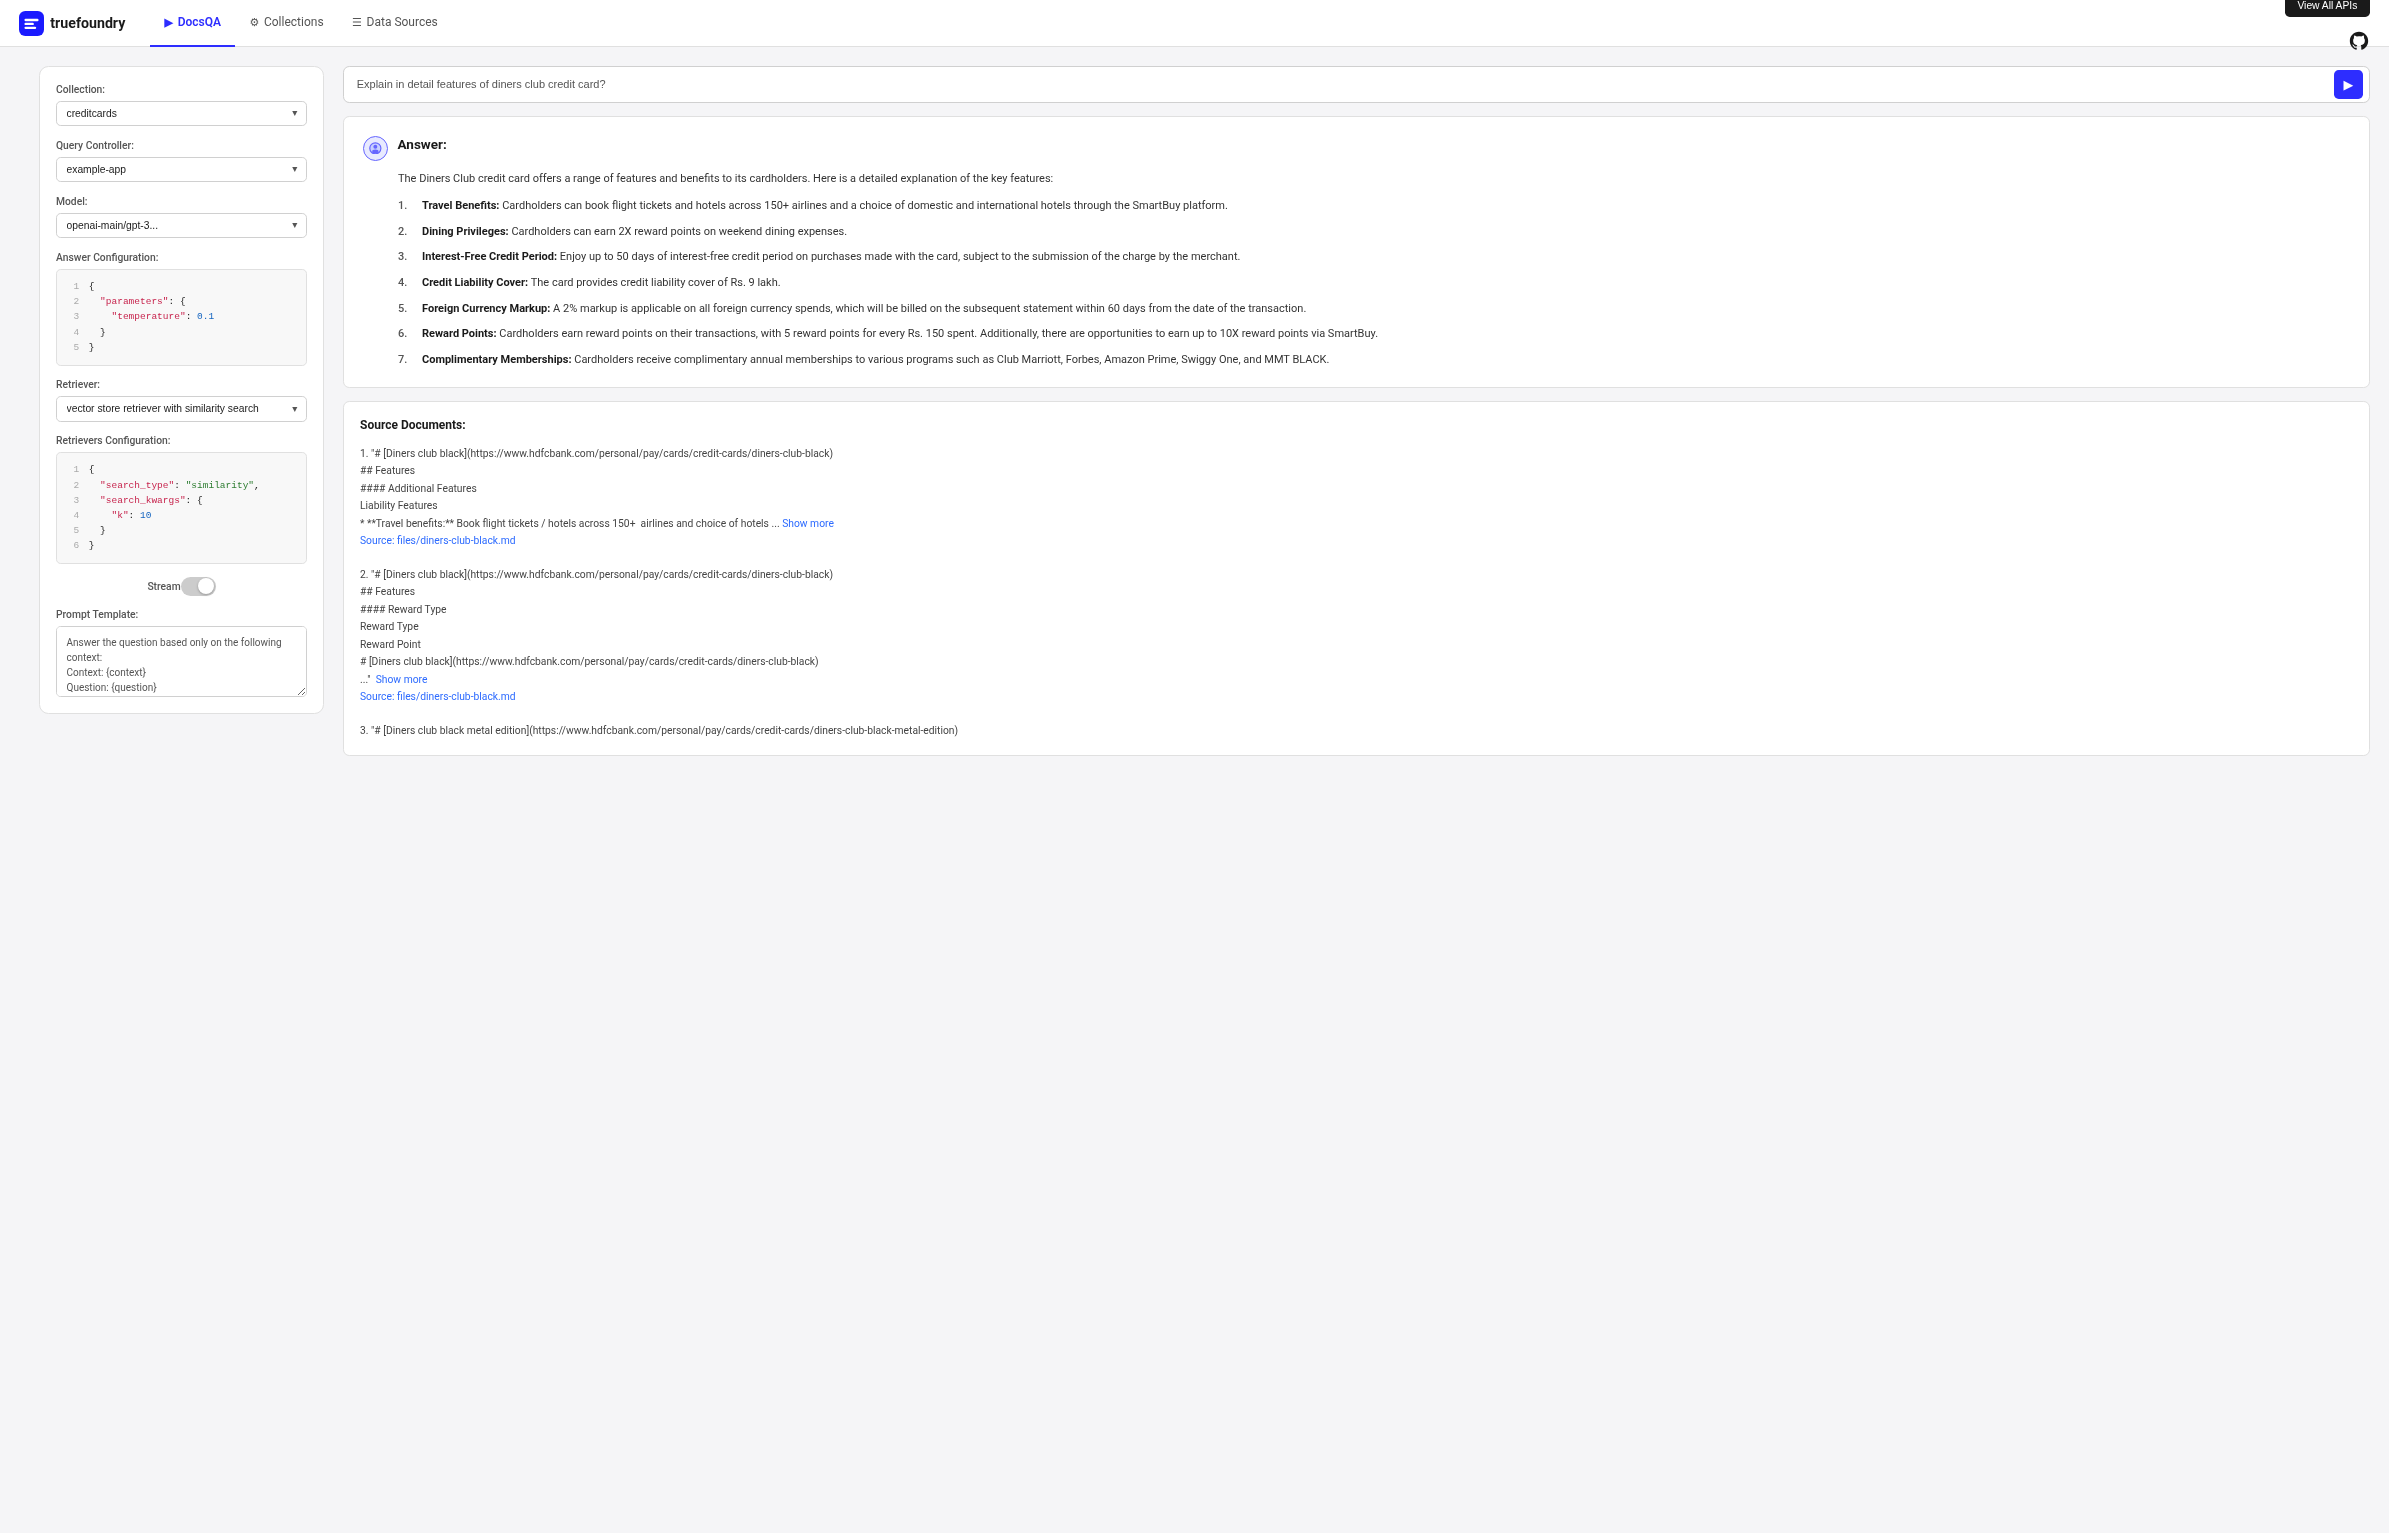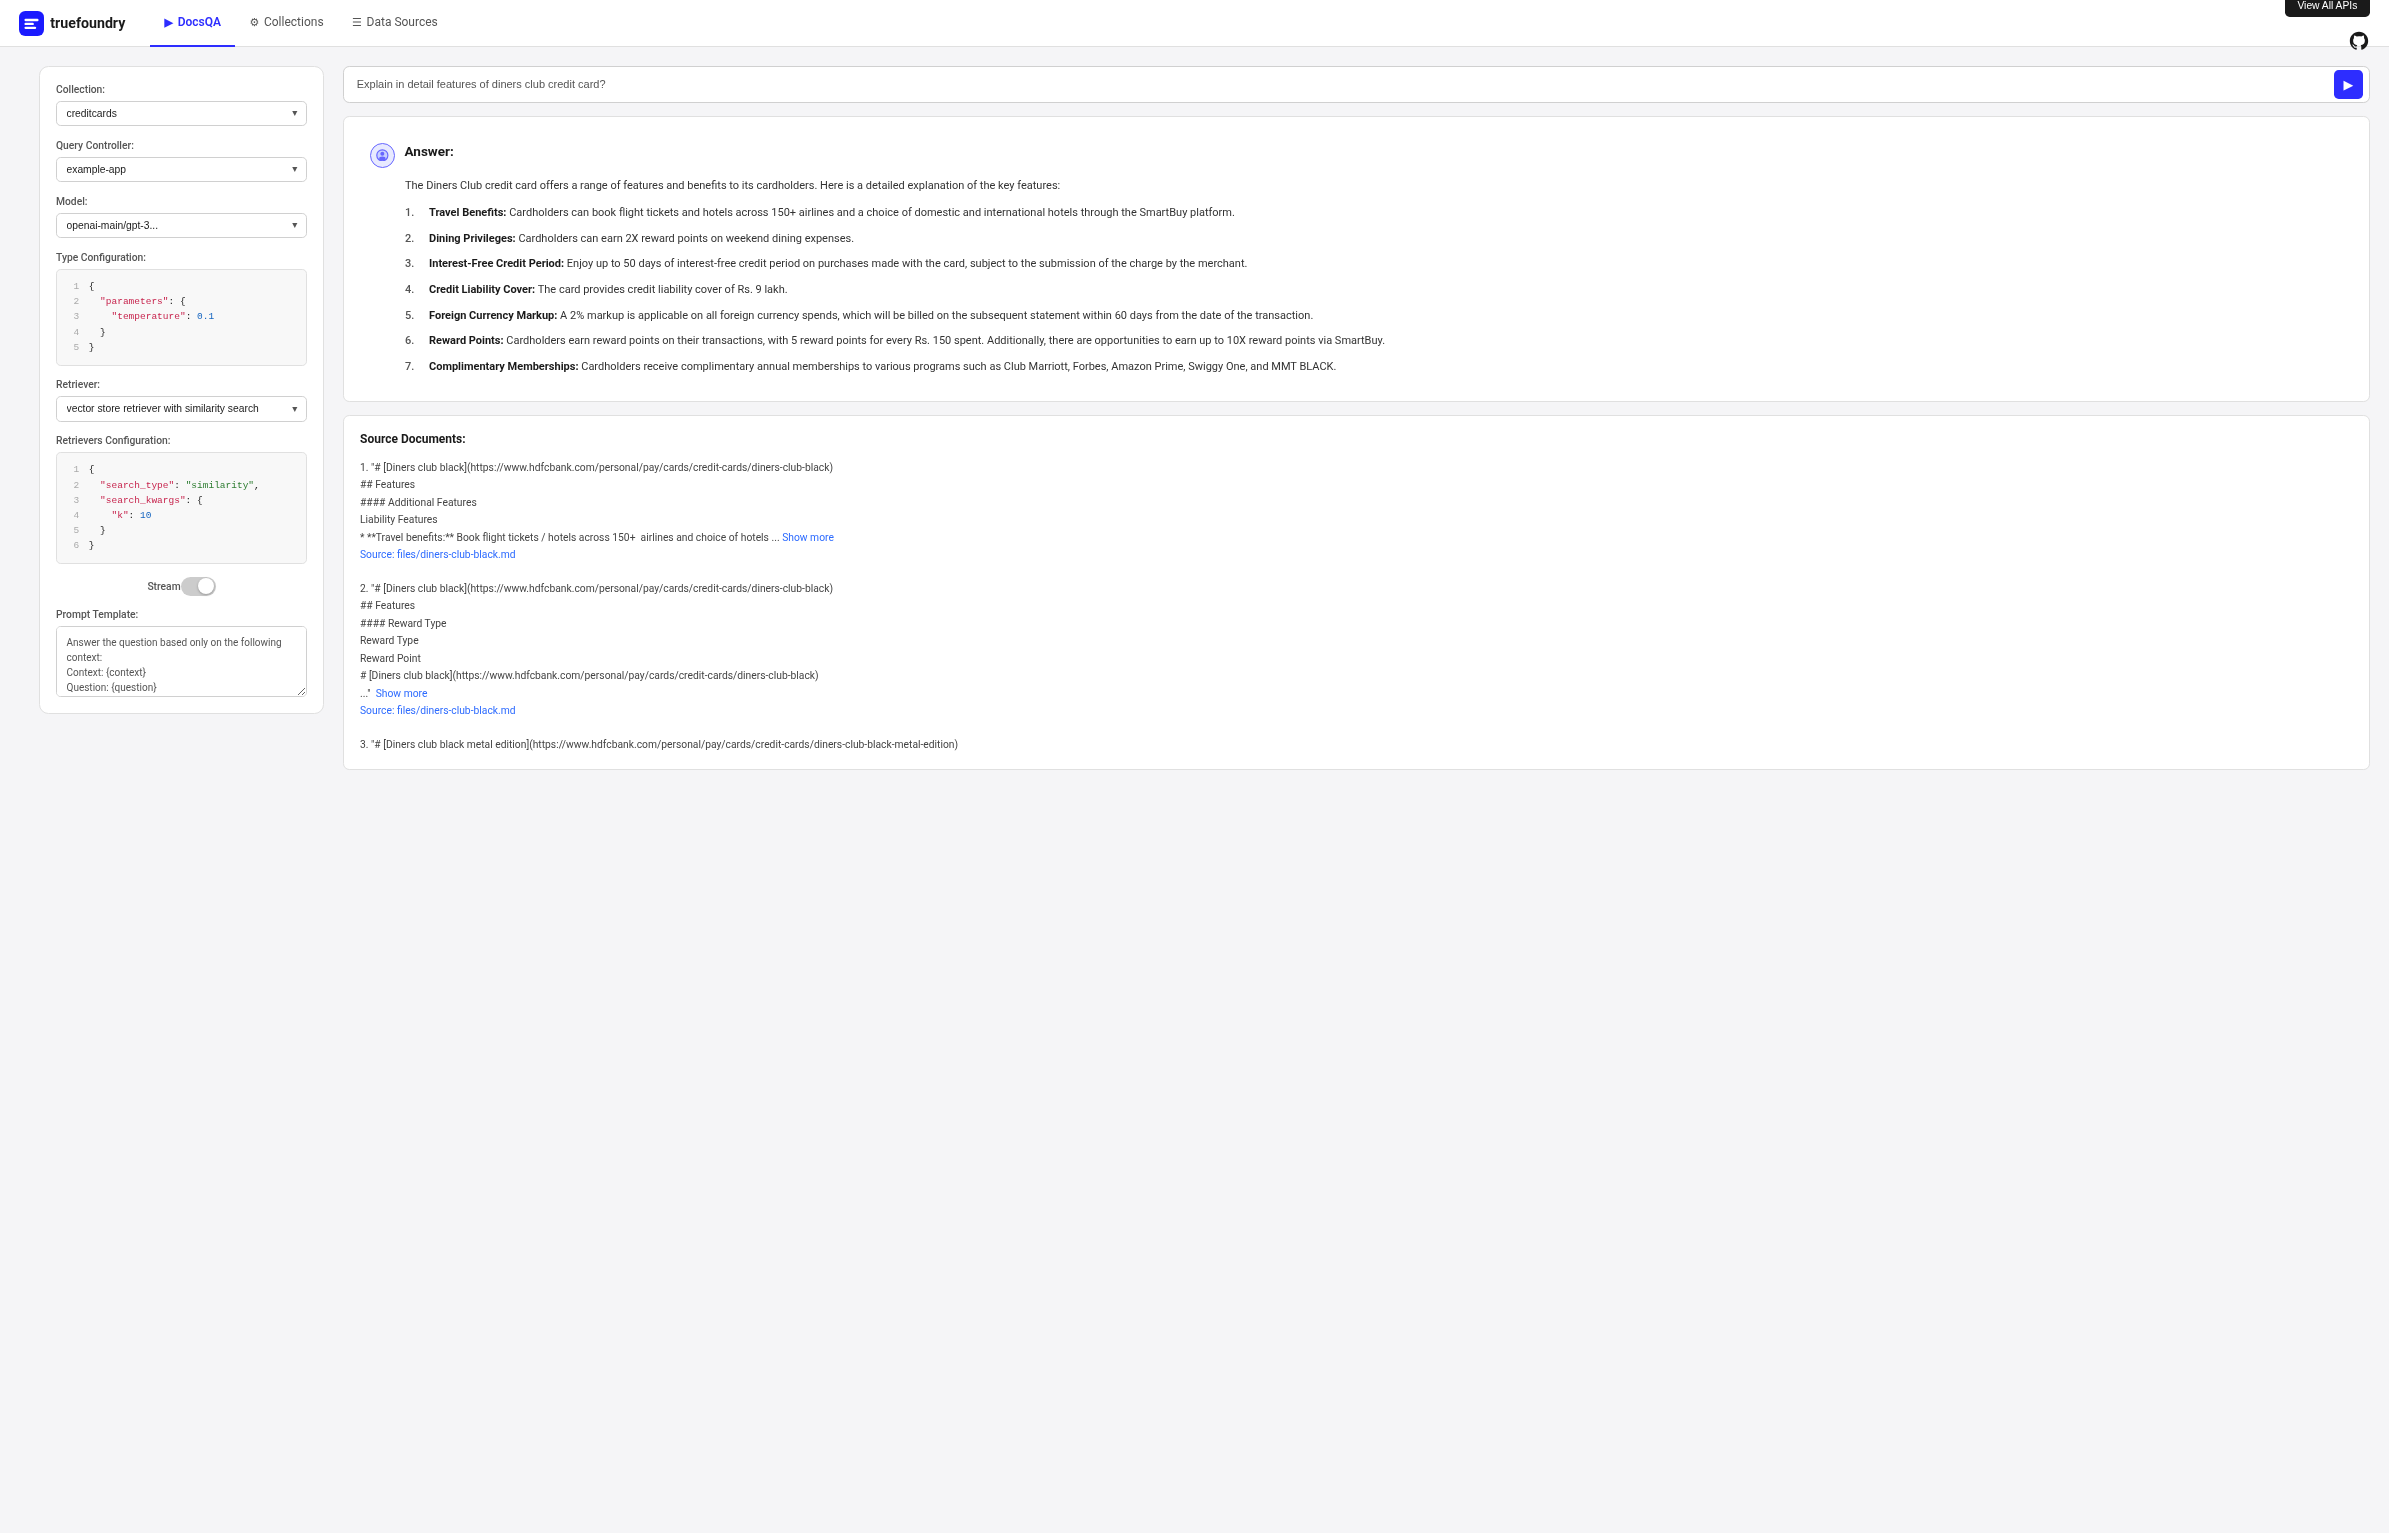--- a/index.html
+++ b/index.html
@@ -248,21 +248,21 @@
       cursor: pointer;
       color: #fff;
       font-size: 12.7px;
     }
 
     
     .answer-section {
       background: #fff;
       border: 0.8px solid #e0e0e0;
       border-radius: 6.3px;
-      padding: 26px;
+      padding: 19px;
     }
     .answer-header {
       display: flex;
       align-items: flex-start;
       gap: 9.5px;
       margin-bottom: 9.5px;
     }
     .answer-avatar {
       width: 25px;
       height: 25px;
@@ -409,21 +409,21 @@
       <span class="field-label">Model:</span>
       <div class="select-wrapper">
         <select class="select-control">
           <option>openai-main/gpt-3...</option>
         </select>
         <span class="select-arrow">▼</span>
       </div>
     </div>
 
     <div class="field-row">
-      <span class="field-label">Type Configuration:</span>
+      <span class="field-label">Answer Configuration:</span>
       <div class="code-block">
         <div class="code-line">
             <span class="line-num">1</span>
             <span class="code-content">{</span>
           </div>
         <div class="code-line">
             <span class="line-num">2</span>
             <span class="code-content">&nbsp;&nbsp;<span class="code-key">"parameters"</span>: {</span>
           </div>
         <div class="code-line">

